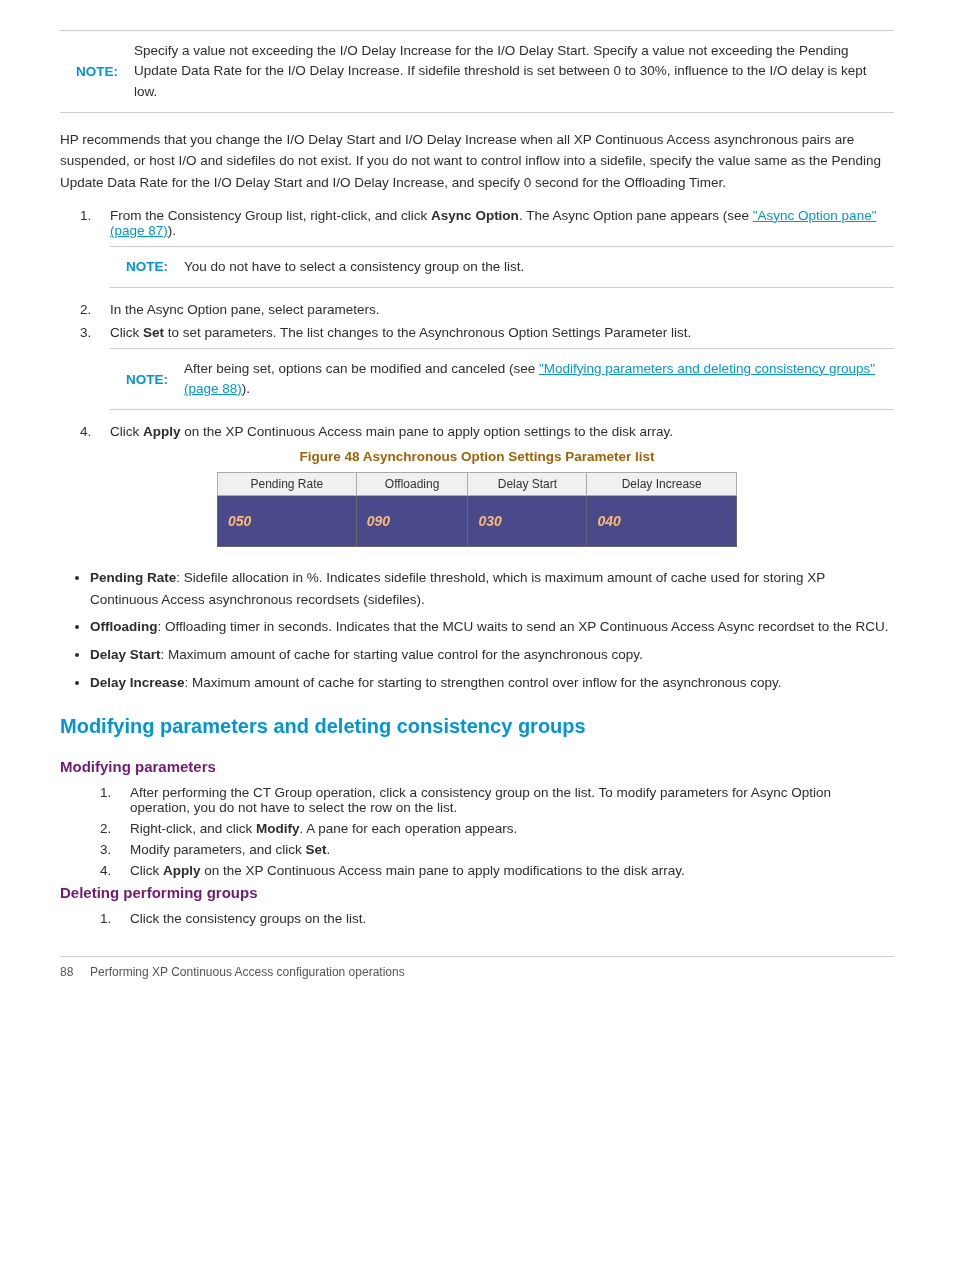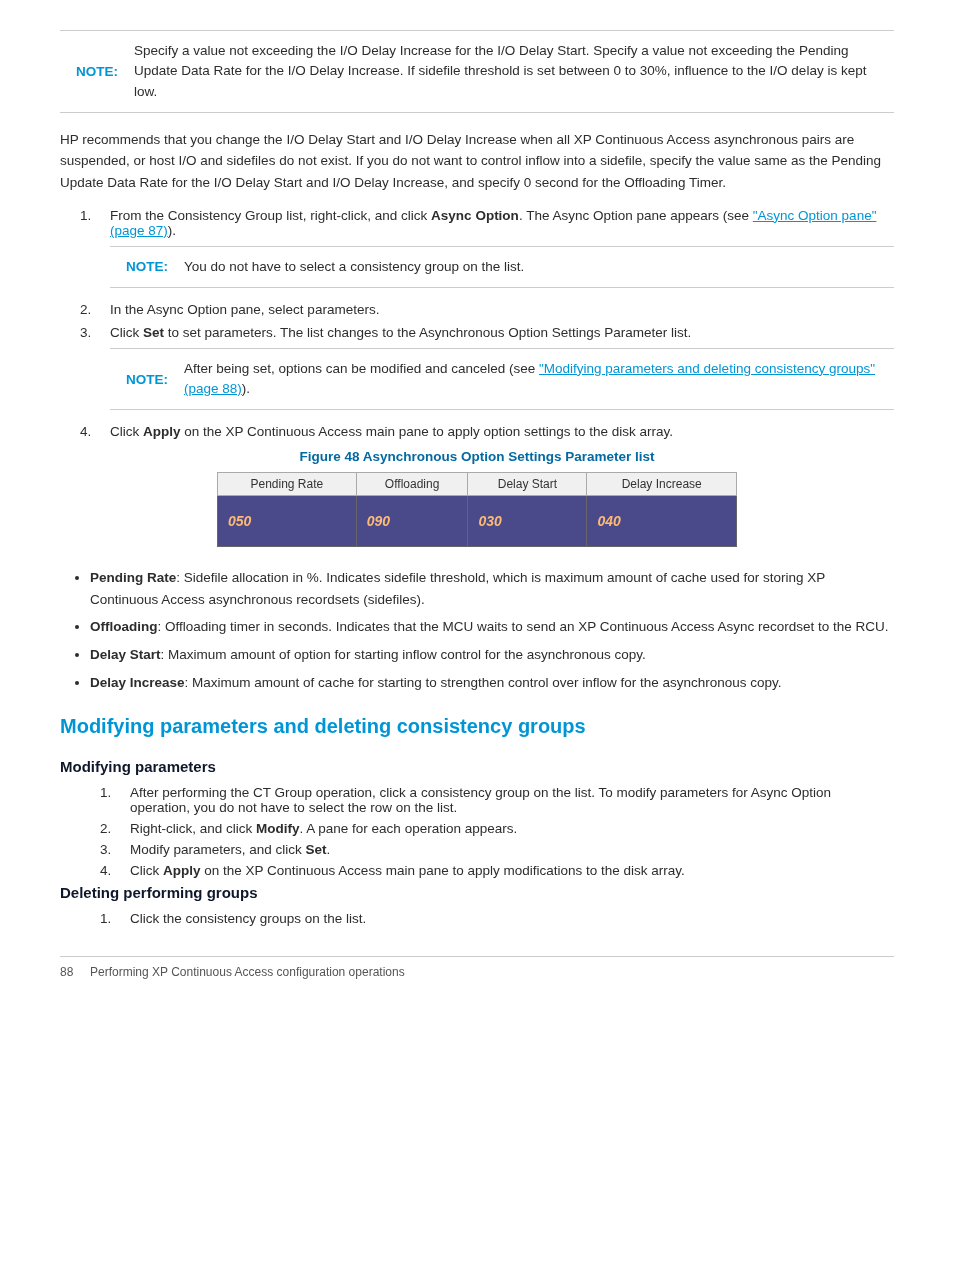--- a/index.html
+++ b/index.html
@@ -45,27 +45,27 @@
     }
     .section-heading {
       color: #0096d6;
       font-size: 20px;
       font-weight: bold;
       margin-bottom: 20px;
       margin-top: 20px;
       border-bottom: none;
     }
     .sub-heading {
-      color: #0f172a;
+      color: #701a75;
       font-size: 15px;
       font-weight: bold;
       margin-bottom: 10px;
     }
     .figure-title {
-      color: #0369a1;
+      color: #a16207;
       font-weight: bold;
       font-size: 13.5px;
       text-align: center;
       margin-bottom: 8px;
     }
     .table-figure {
       margin-bottom: 20px;
       width: 100%;
       max-width: 520px;
       margin-left: auto;
@@ -182,21 +182,21 @@
   </div>
 
   <ul class="bullet-list">
     <li>
       <span class="bold">Pending Rate</span><span>: Sidefile allocation in %. Indicates sidefile threshold, which is maximum amount of cache used for storing XP Continuous Access asynchronous recordsets (sidefiles).</span>
     </li>
     <li>
       <span class="bold">Offloading</span><span>: Offloading timer in seconds. Indicates that the MCU waits to send an XP Continuous Access Async recordset to the RCU.</span>
     </li>
     <li>
-      <span class="bold">Delay Start</span><span>: Maximum amount of option for starting inflow control for the asynchronous copy.</span>
+      <span class="bold">Delay Start</span><span>: Maximum amount of cache for starting value control for the asynchronous copy.</span>
     </li>
     <li>
       <span class="bold">Delay Increase</span><span>: Maximum amount of cache for starting to strengthen control over inflow for the asynchronous copy.</span>
     </li>
   </ul>
 
   <h2 class="section-heading">Modifying parameters and deleting consistency groups</h2>
 
 
   <h3 class="sub-heading">Modifying parameters</h3>

